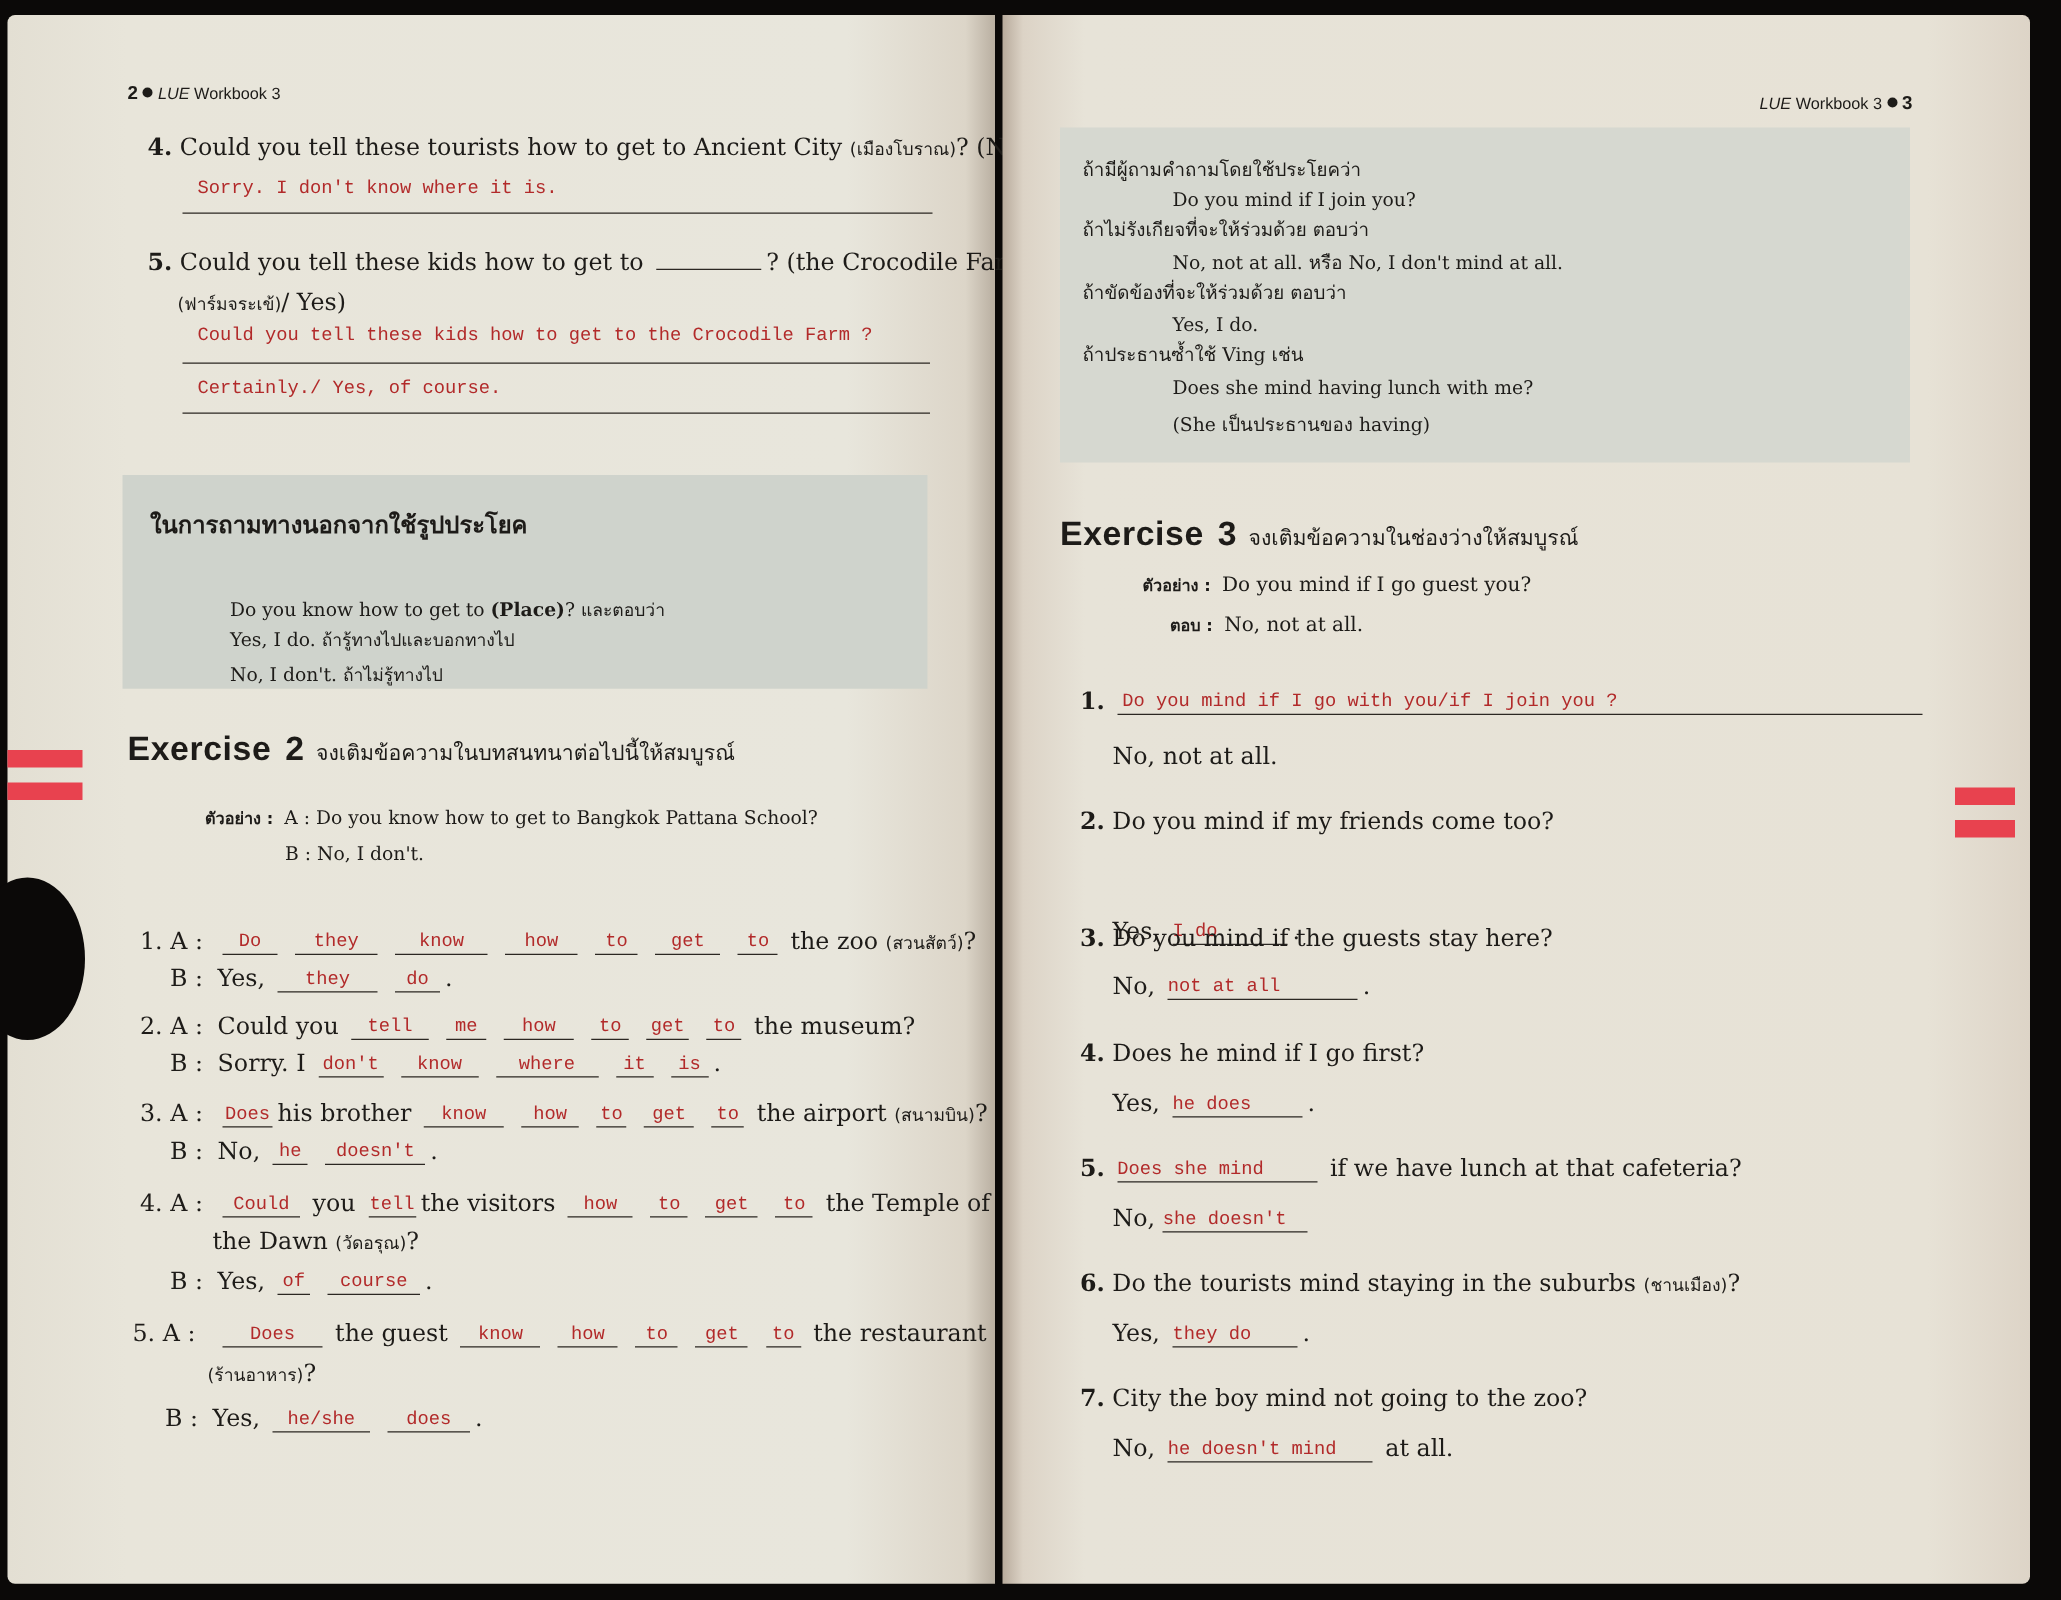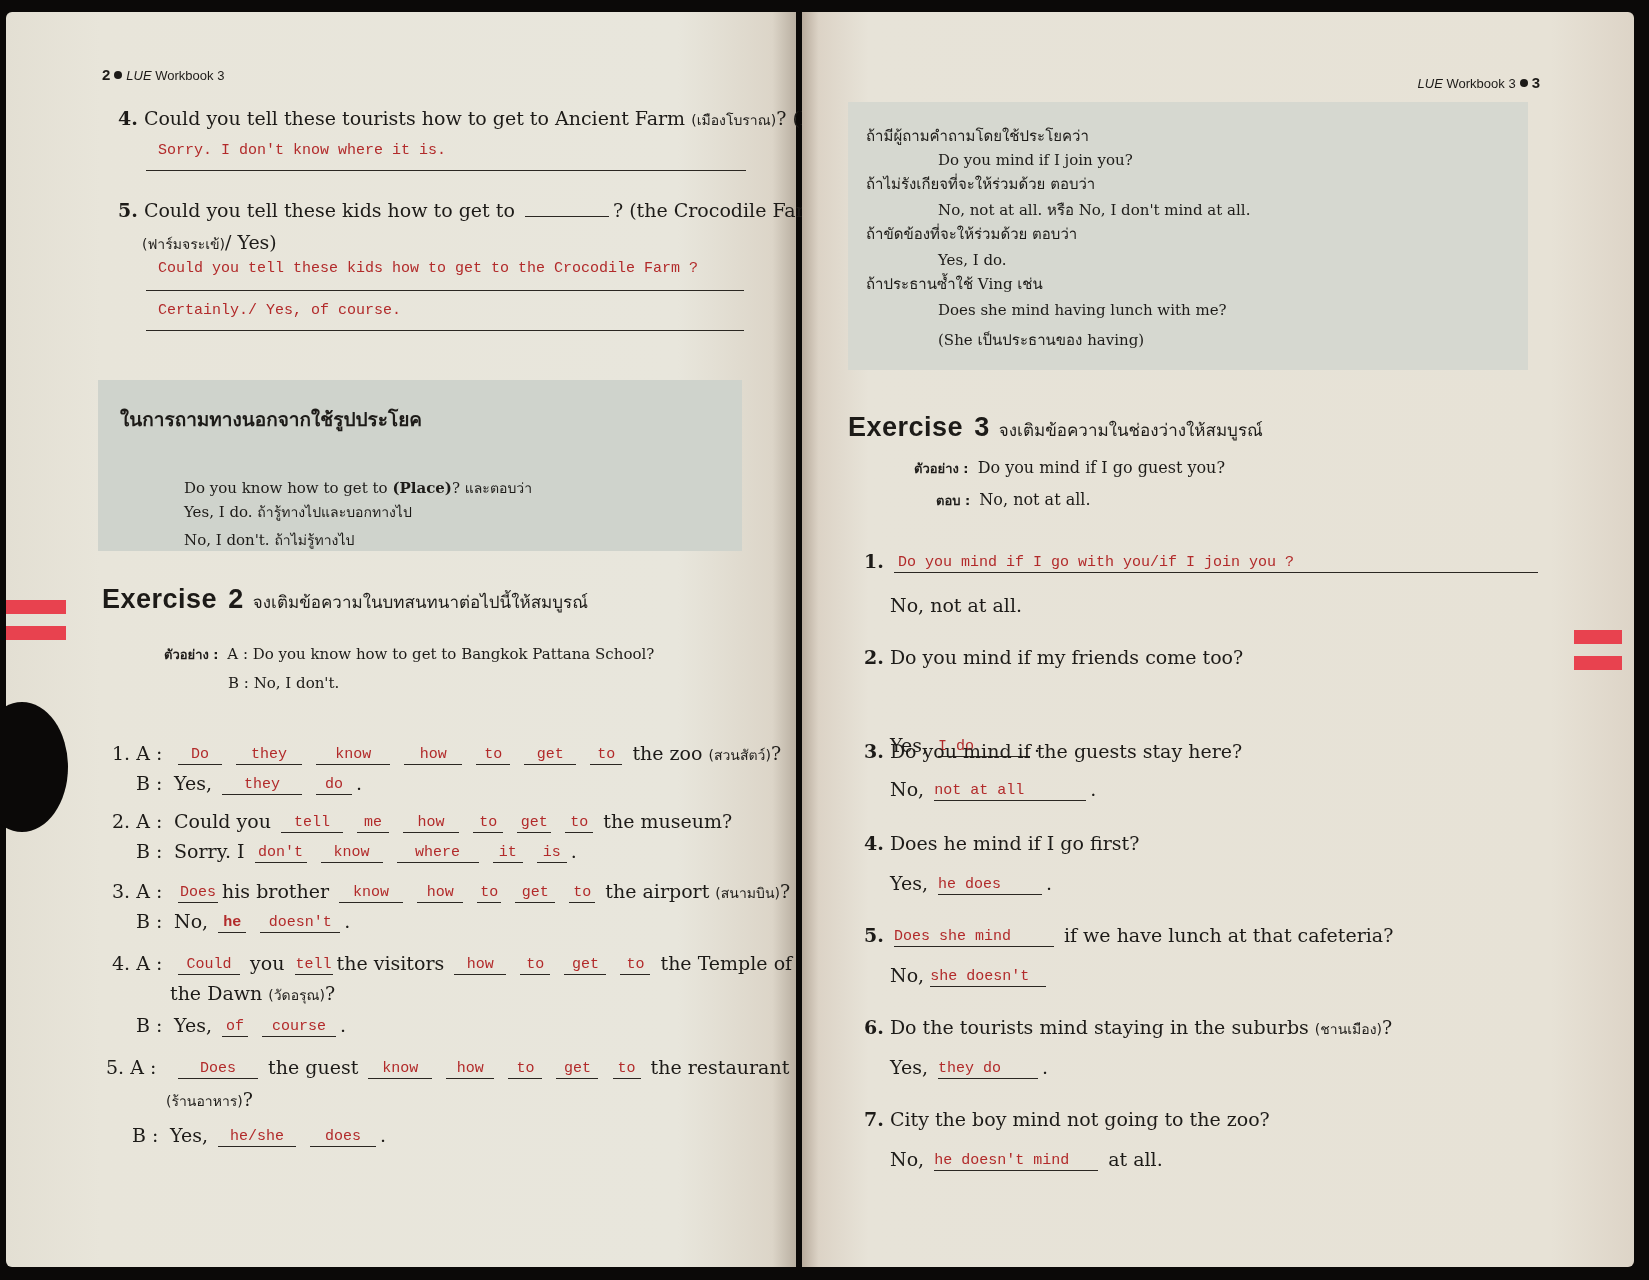--- a/index.html
+++ b/index.html
@@ -8,21 +8,21 @@
       font-family:"DejaVu Serif", serif; color:#1d1b18;
       position:relative;
     }
     .page {
       position:absolute; top:12px; height:1255px;
       background:linear-gradient(180deg,#ebe7dc 0%,#e6e3d8 50%,#e2dccf 100%);
     }
     .page-left { left:6px; width:790px; border-radius:6px 0 0 6px;
       background:linear-gradient(90deg,#e3dfd3 0%,#e8e5da 12%,#e8e6dc 85%,#dcd5c8 97%,#b9afa1 100%); }
     .page-right { left:802px; width:822px; border-radius:0 6px 6px 0;
-      background:linear-gradient(90deg,#b8ab9c 0%,#dcd3c6 2%,#e7e3d8 8%,#e7e2d6 90%,#ddd4c7 100%);padding-left:10px; }
+      background:linear-gradient(90deg,#b8ab9c 0%,#dcd3c6 2%,#e7e3d8 8%,#e7e2d6 90%,#ddd4c7 100%); }
     .abs { position:absolute; }
     .header-small { font-family:"Liberation Sans", sans-serif; font-size:13px; color:#1d1b18; }
     .header-small b { font-size:15px; }
     .header-small i { font-style:italic; }
     .dot { display:inline-block; width:8px; height:8px; border-radius:50%; background:#1d1b18; margin:0 4px; vertical-align:1px; }
     .q { font-size:19px; line-height:24px; }
     .q b { font-weight:bold; }
     .thai { font-family:"DejaVu Sans", sans-serif; font-size:14px; }
     .ans { font-family:"Liberation Mono", monospace; color:#b22a2a; font-size:15px; }
     .rule { position:absolute; height:1px; background:#2b2722; }
@@ -43,21 +43,21 @@
 <body>
 
 <div class="page page-left">
 
   <div class="abs header-small" style="left:96px; top:54px;">
     <b>2</b><span class="dot"></span><i>LUE</i> <span>Workbook 3</span>
   </div>
 
   <div class="abs q" style="left:112px; top:94px; white-space:nowrap;">
     <b>4.</b>
-    <span>Could you tell these tourists how to get to Ancient Farm</span>
+    <span>Could you tell these tourists how to get to Ancient City</span>
     <span class="thai">(เมืองโบราณ)</span><span>? (No)</span>
   </div>
   <div class="abs ans" style="left:152px; top:130px;">Sorry. I don't know where it is.</div>
   <div class="rule" style="left:140px; top:158px; width:600px;"></div>
 
   <div class="abs q" style="left:112px; top:186px; white-space:nowrap;">
     <b>5.</b>
     <span>Could you tell these kids how to get to</span>
     <span class="blank" style="width:84px; top:0;"></span><span>? (the Crocodile Farm)</span>
   </div>
@@ -145,21 +145,21 @@
     <span class="blank" style="width:46px;">how</span>
     <span class="blank" style="width:24px;">to</span>
     <span class="blank" style="width:40px;">get</span>
     <span class="blank" style="width:26px;">to</span>
     <span>the airport</span>
     <span class="thai">(สนามบิน)</span><span>?</span>
   </div>
   <div class="row" style="left:130px; top:898px;">
     <span class="lbl" style="width:32px;">B :</span>
     <span>No,</span>
-    <span class="blank" style="width:28px;font-weight:bold;">he</span>
+    <span class="blank" style="width:28px;">he</span>
     <span class="blank" style="width:80px;">doesn't</span><span>.</span>
   </div>
 
   <div class="row" style="left:106px; top:940px;">
     <span class="lbl" style="width:56px;"><span>4.</span> A :</span>
     <span class="blank" style="width:62px;">Could</span>
     <span>you</span>
     <span class="blank" style="width:38px;">tell</span><span>the visitors</span>
     <span class="blank" style="width:52px;">how</span>
     <span class="blank" style="width:30px;">to</span>

